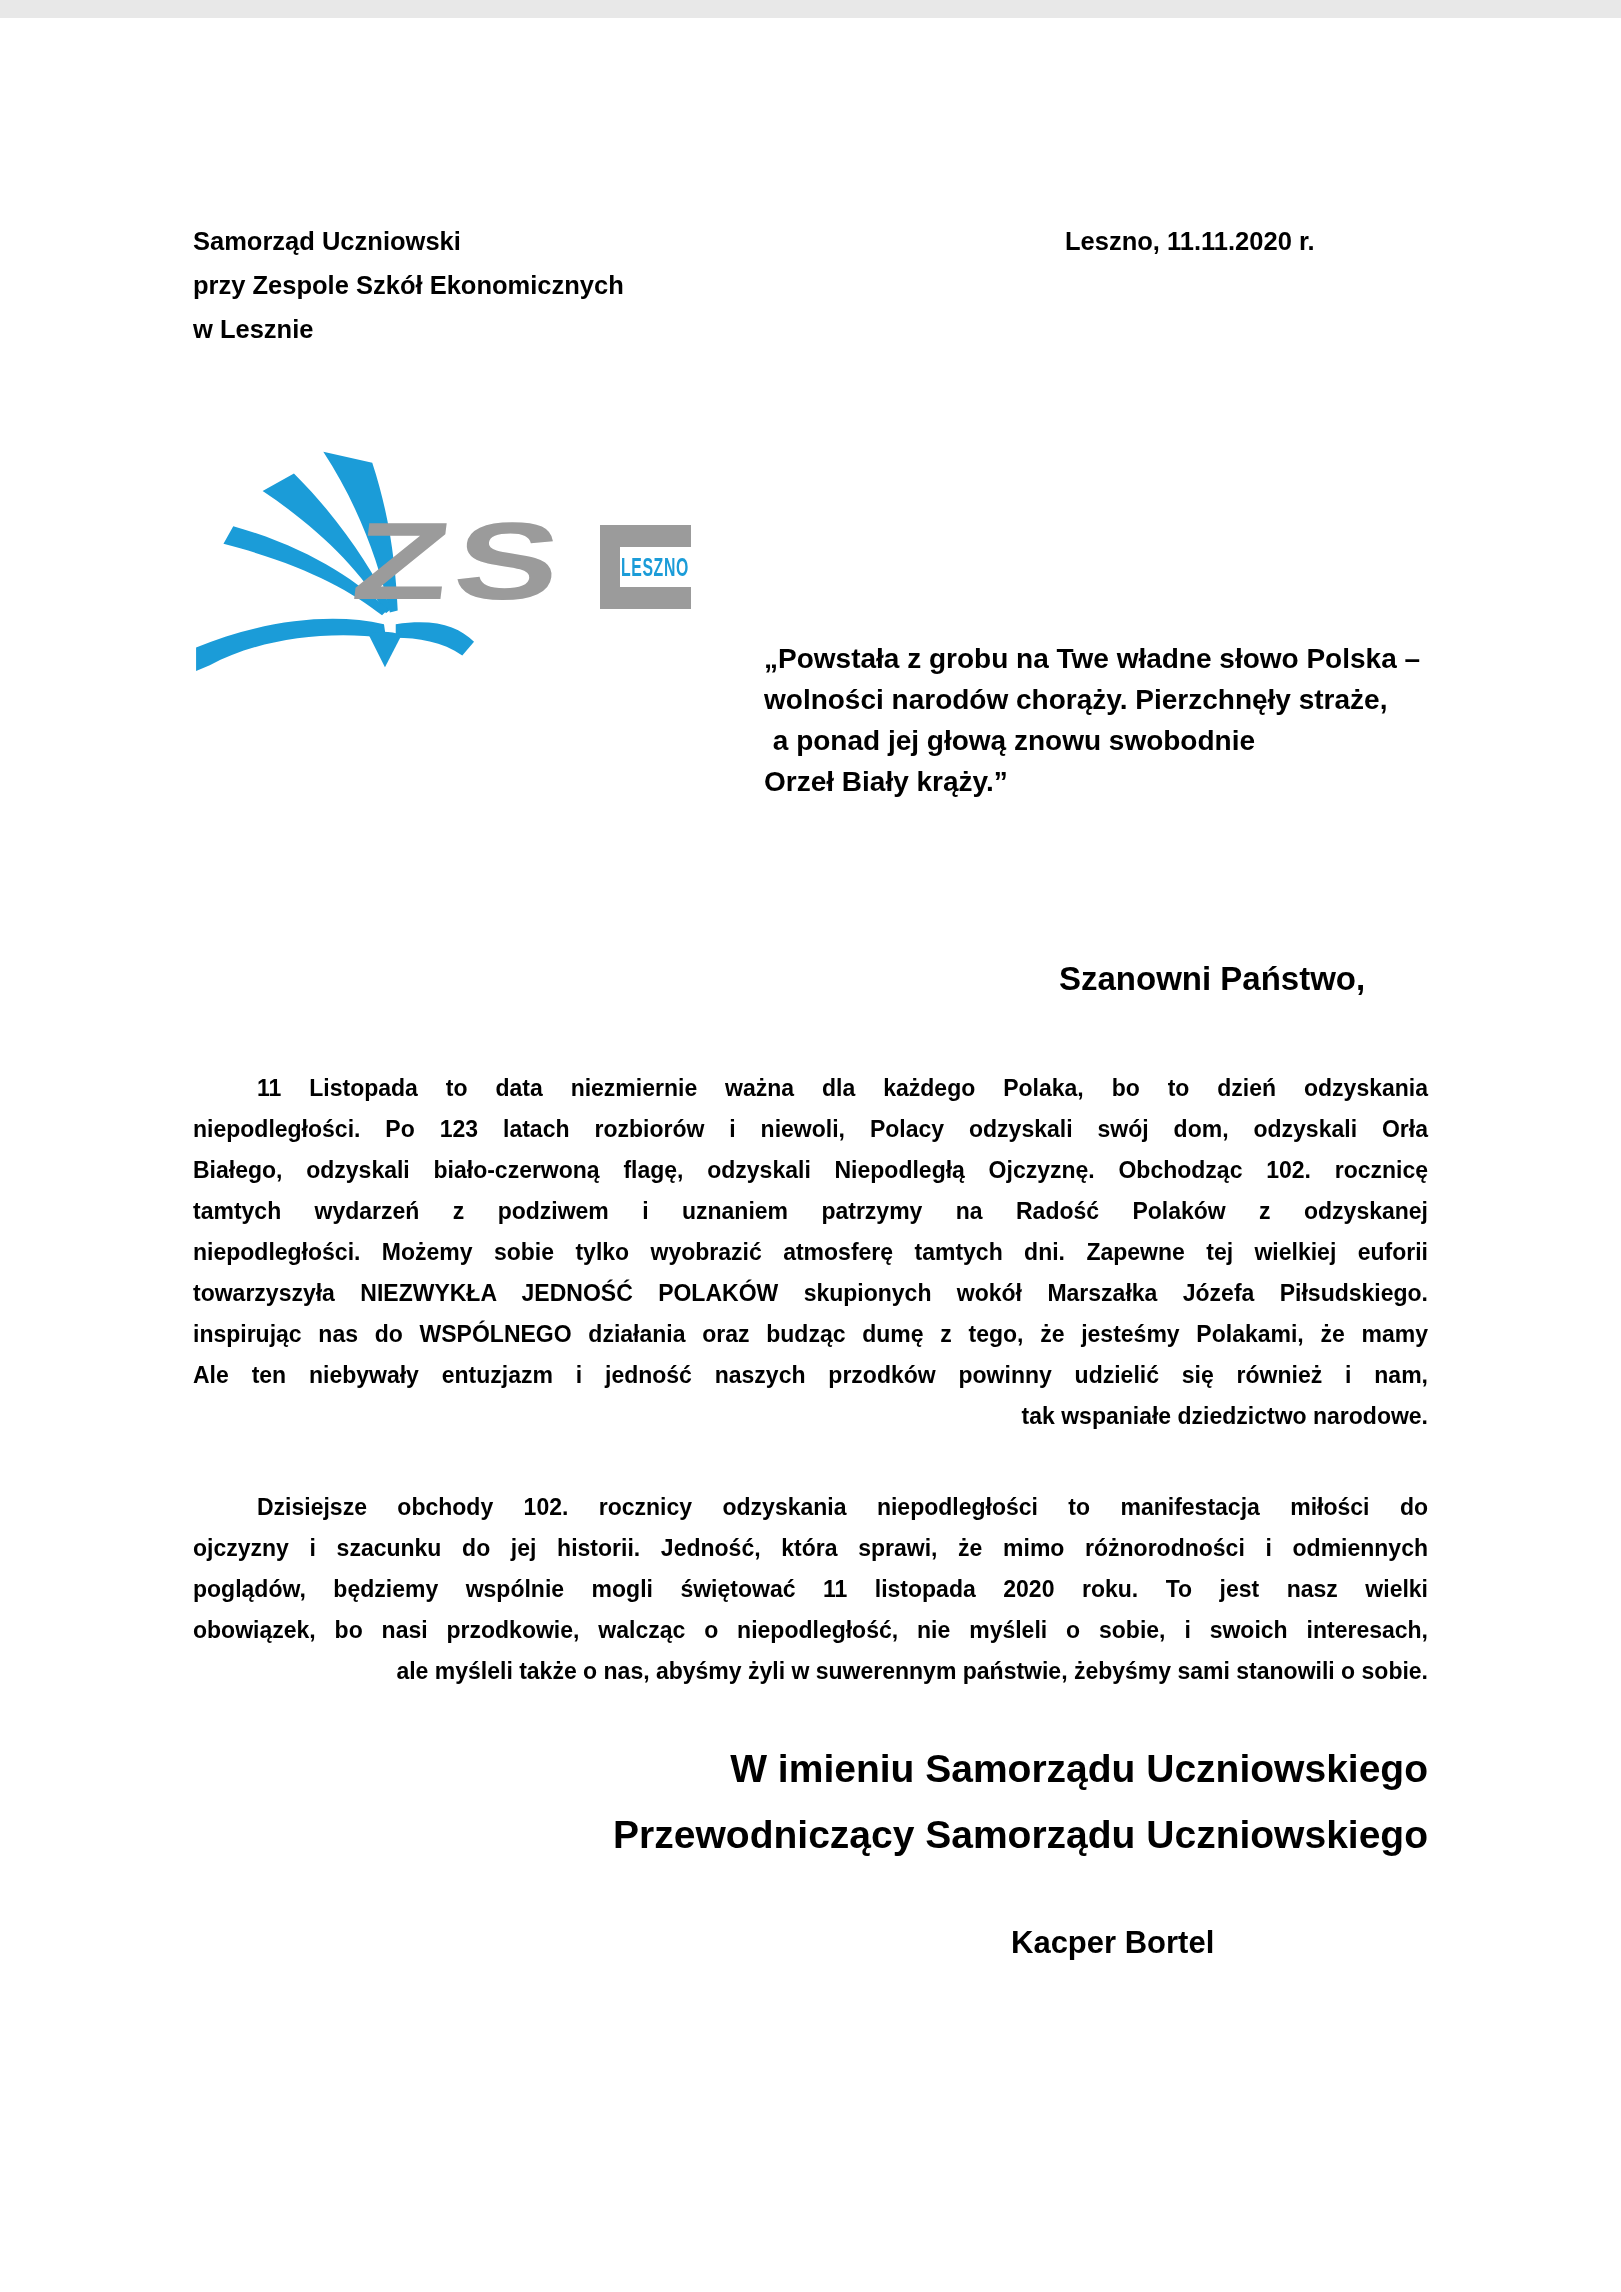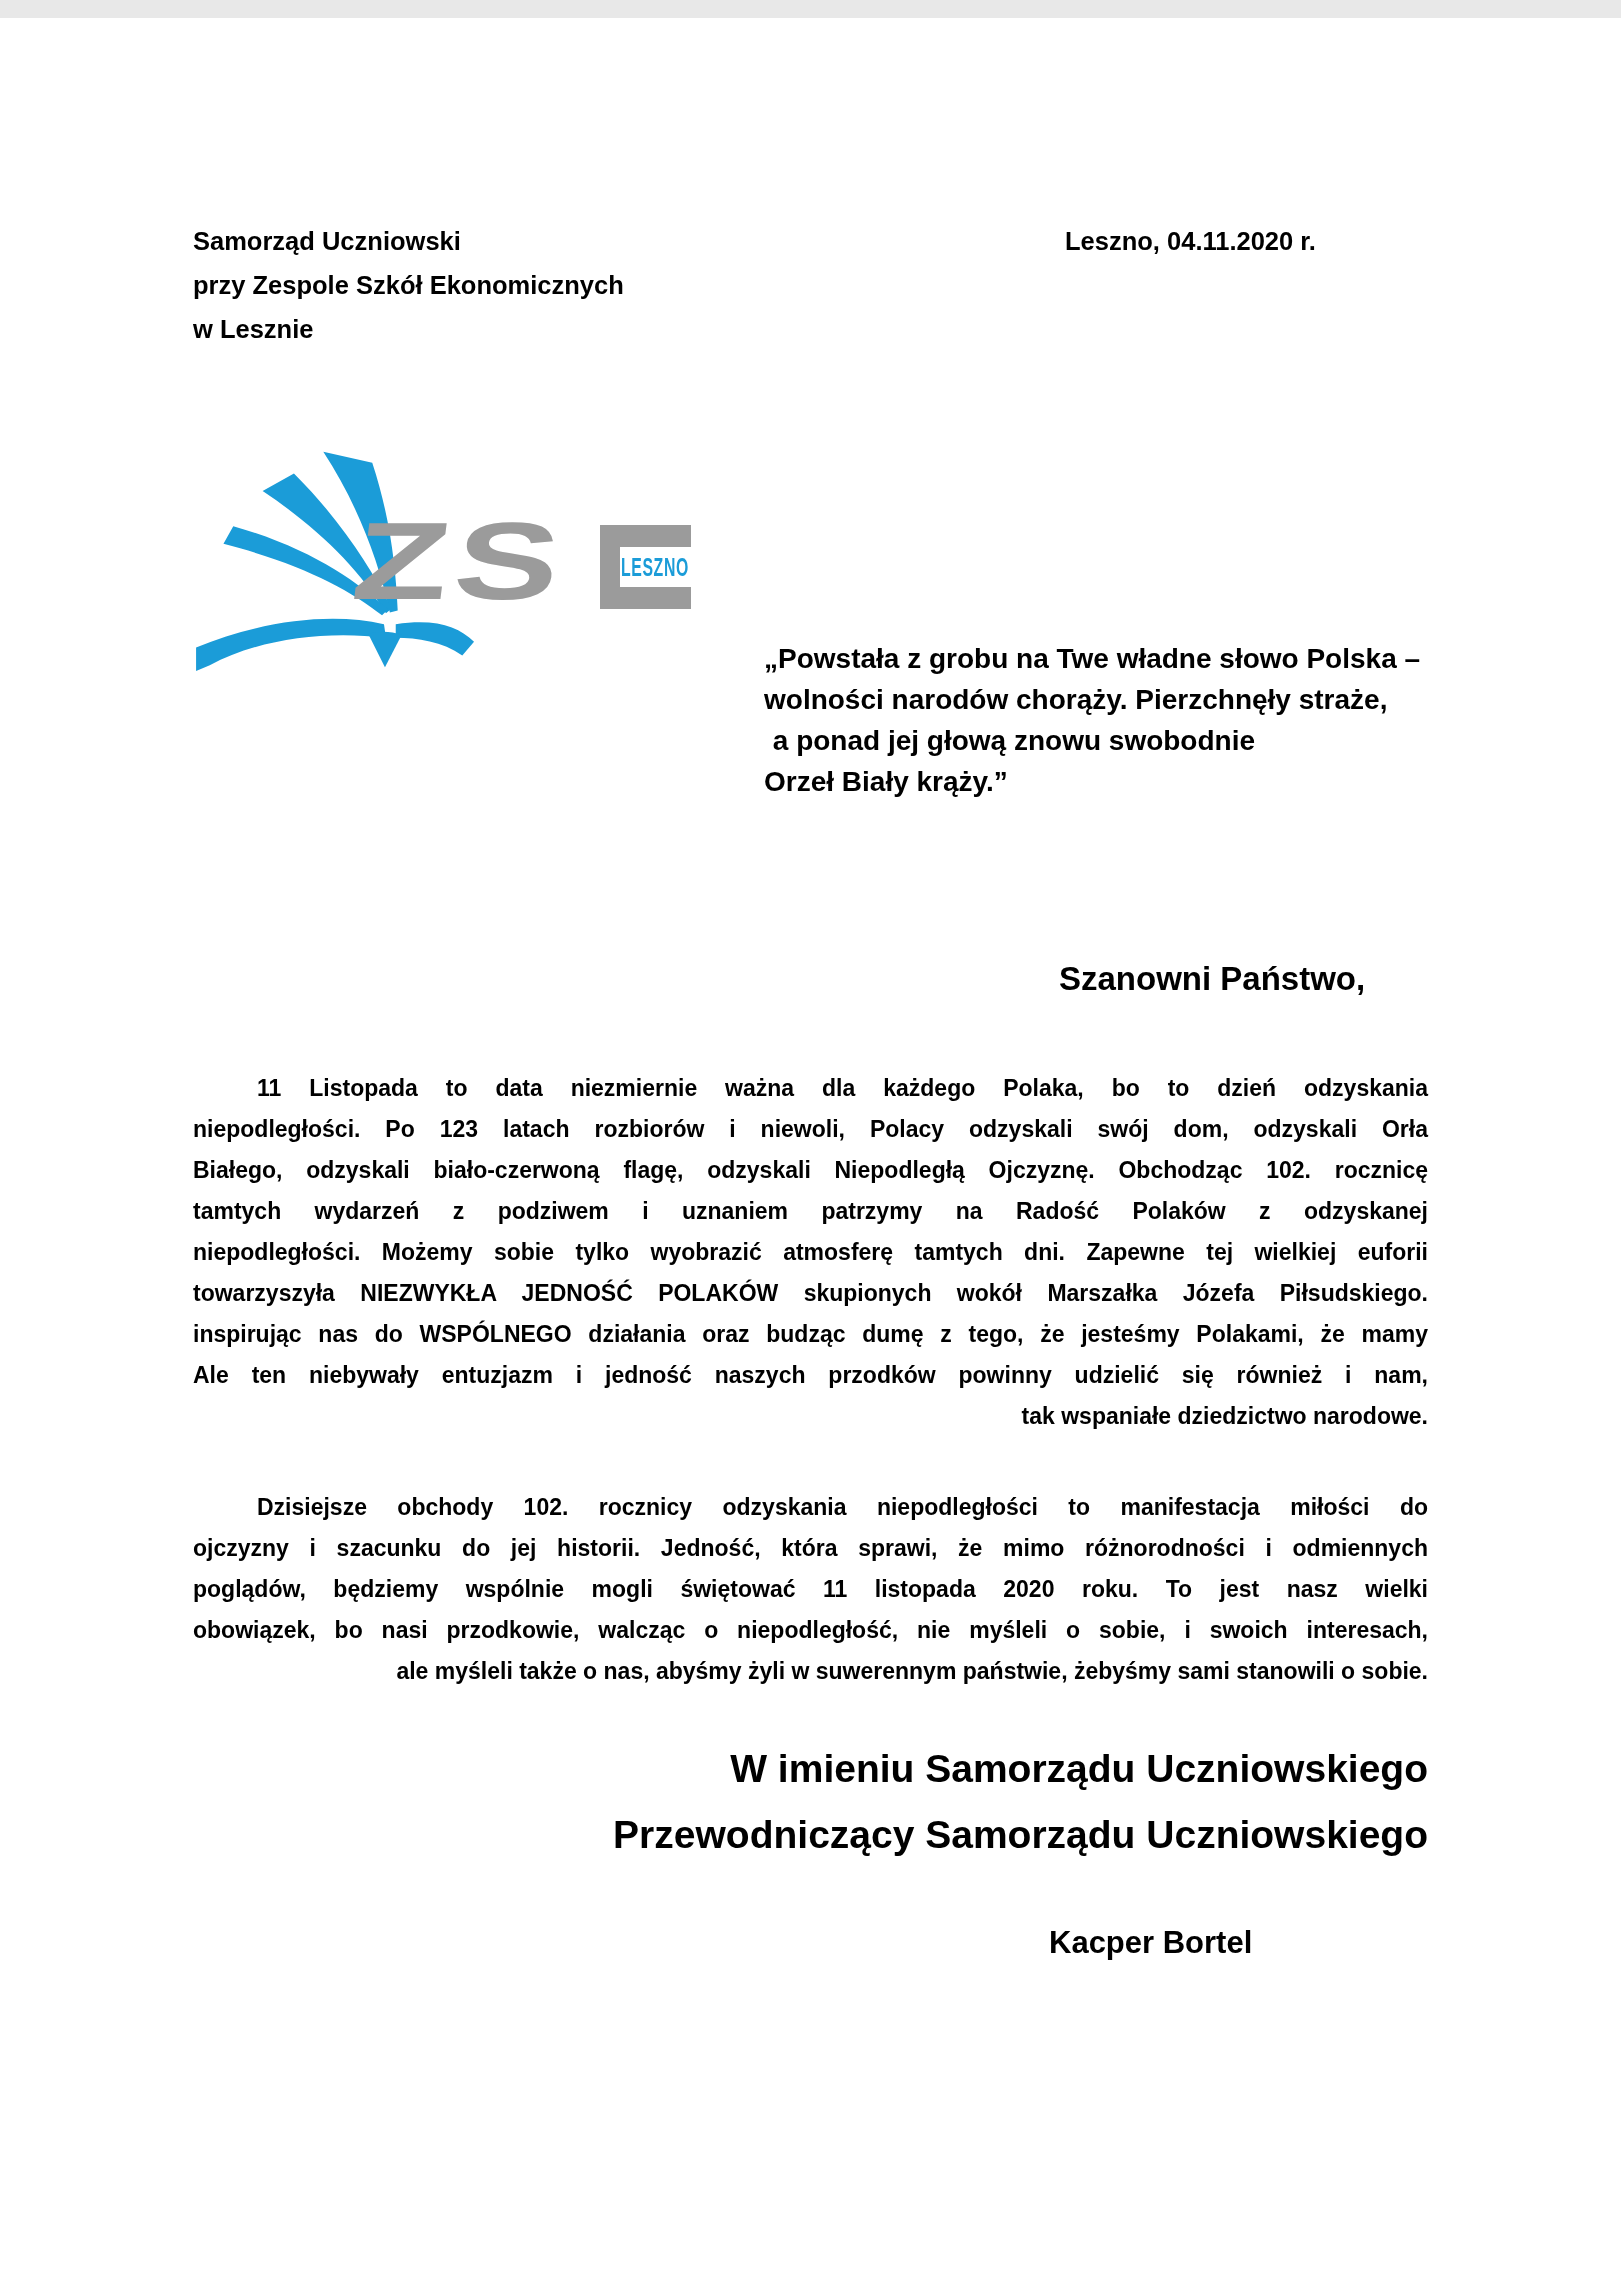--- a/index.html
+++ b/index.html
@@ -44,34 +44,34 @@
   .p1 { top:1050px; }
   .p2 { top:1469px; }
   .jline { text-align:justify; text-align-last:justify; }
   .plain { text-align:right; }
   .indent { padding-left:64px; }
 
   
   .closing { left:193px; width:1235px; text-align:right; font-size:39px; line-height:43px; }
   .c1 { top:1729px; }
   .c2 { top:1795px; }
-  .signer { left:1049px; top:1903px; font-size:31px; line-height:43px; }
+  .signer { left:1011px; top:1903px; font-size:31px; line-height:43px; }
 </style>
 </head>
 <body>
 
 <div class="page">
 
   <div class="abs sender">
     <div>Samorząd Uczniowski</div>
     <div>przy Zespole Szkół Ekonomicznych</div>
     <div>w Lesznie</div>
   </div>
 
-  <div class="abs date">Leszno, 04.11.2020 r.</div>
+  <div class="abs date">Leszno, 11.11.2020 r.</div>
 
   <div class="abs logo">
     <svg width="333" height="230" viewBox="0 0 340 235" aria-hidden="true">
       <g fill="#1b9cd8">
 
         <path d="M200,170 C188,115 166,58 132,6 L182,17 C200,72 206,122 208,168 Z"></path>
 
         <path d="M196,171 C168,124 124,82 70,46 L102,28 C150,76 180,124 202,166 Z"></path>
 
         <path d="M192,173 C158,146 108,120 30,100 L40,82 C118,104 166,138 198,167 Z"></path>

